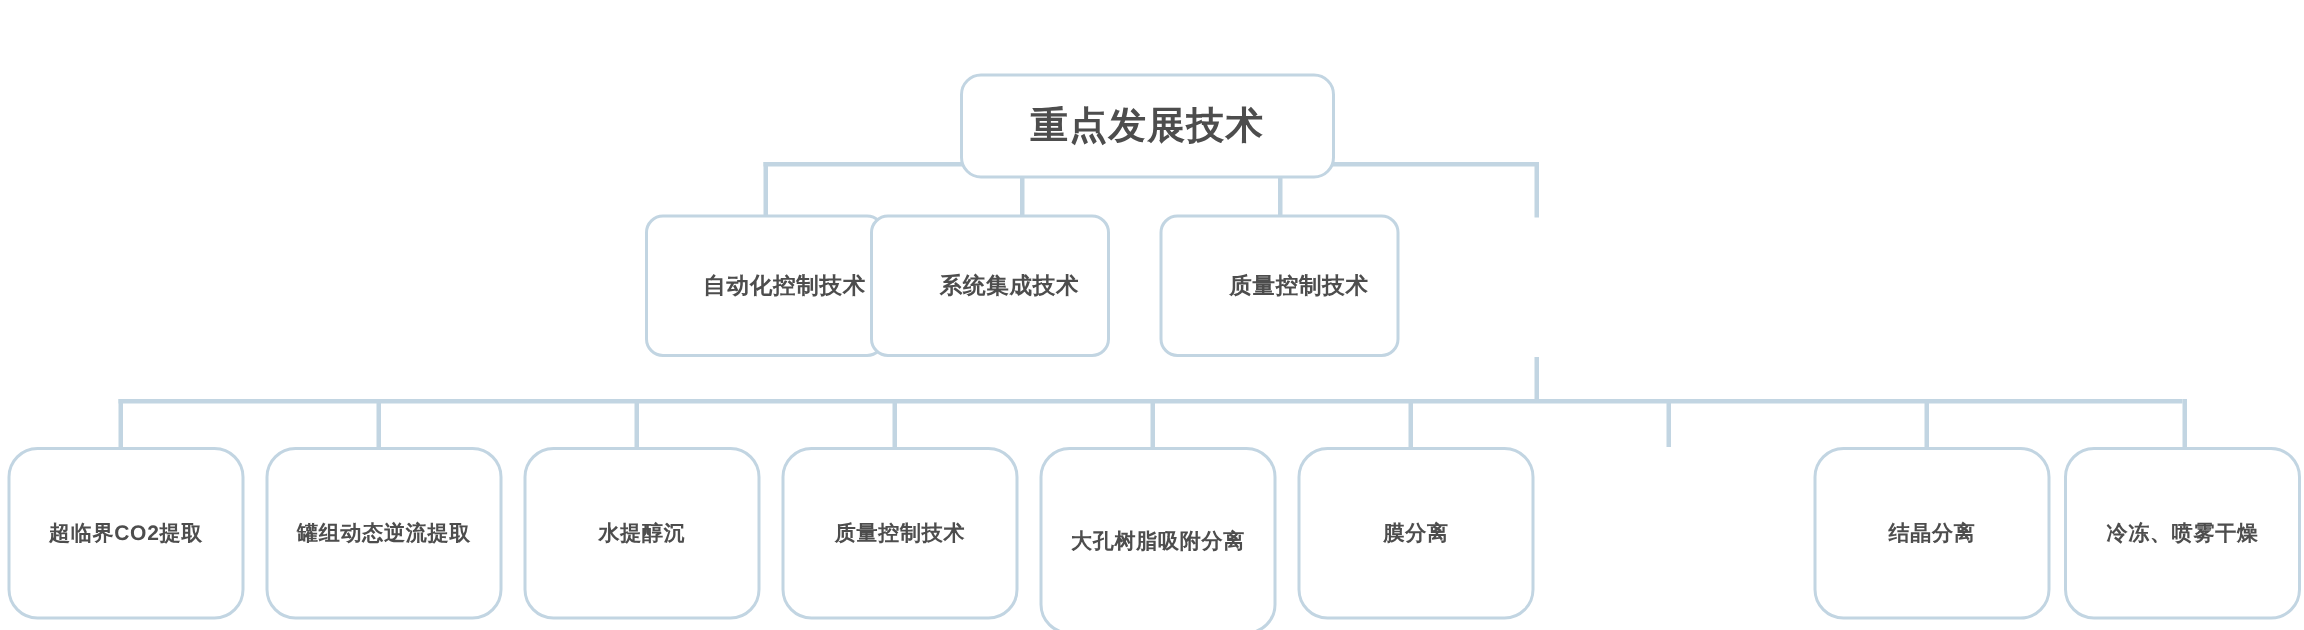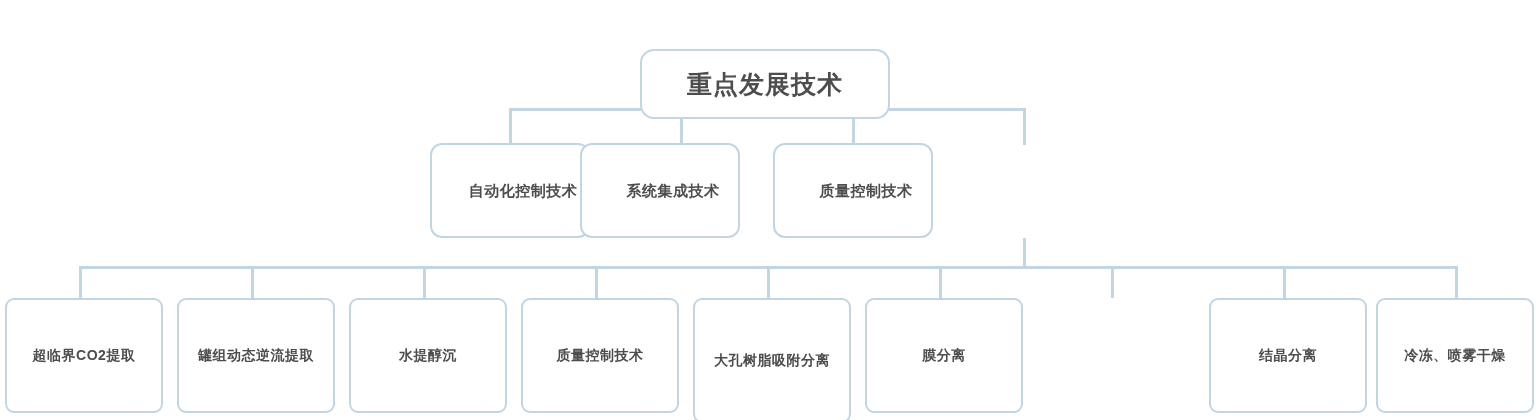--- a/index.html
+++ b/index.html
@@ -42,21 +42,21 @@
     border-radius: 14px;
     letter-spacing: 1px;
     margin-top: 44px;
   }
   .node-branch {
     font-size: 15px;
     padding-left: 36px;
   }
   .node-leaf {
     font-size: 14px;
-    border-radius: 9px;
+    border-radius: 20px;
   }
   .node-label {
     display: block;
     width: 100%;
   }
 
   
   .conn {
     position: absolute;
     background: #c2d5e2;

